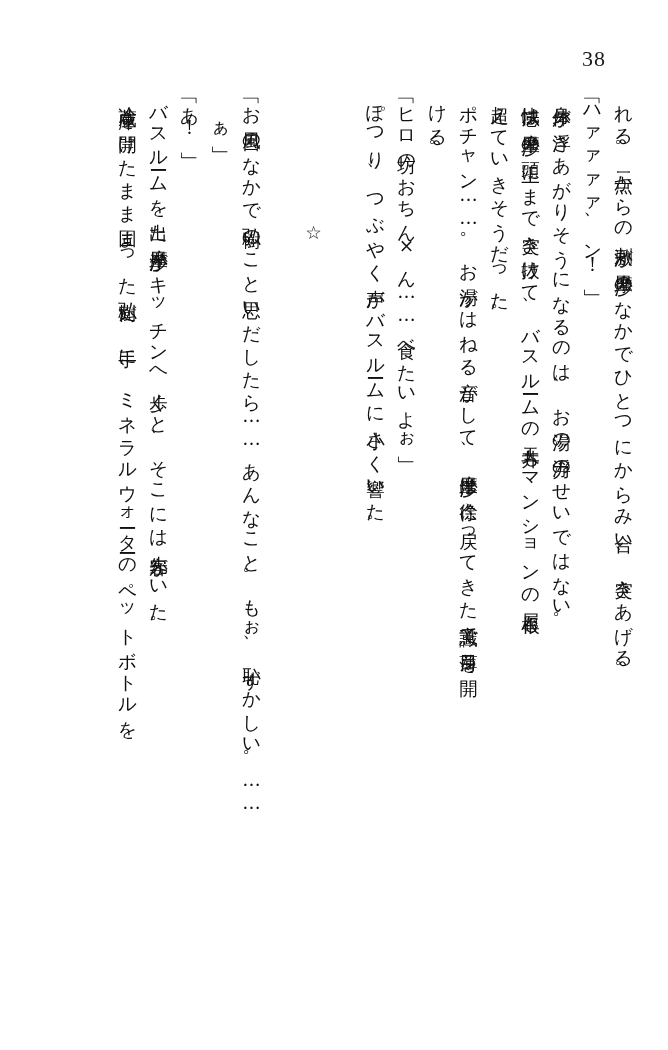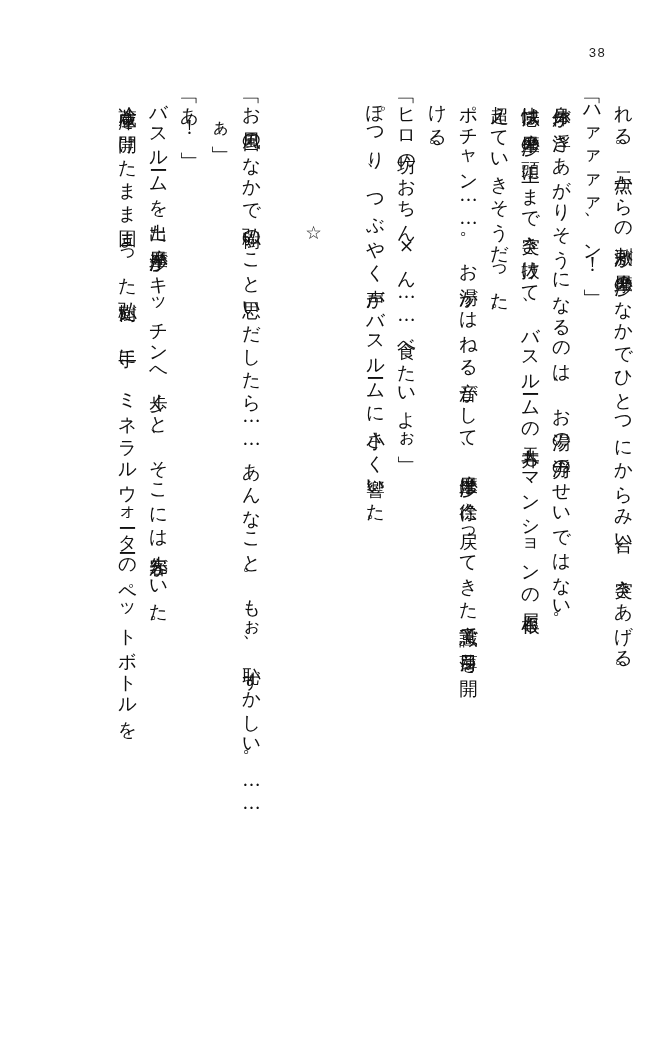--- a/index.html
+++ b/index.html
@@ -18,24 +18,24 @@
     position: relative;
     width: 668px;
     height: 1050px;
     background: #ffffff;
     box-sizing: border-box;
   }
   .page-number {
     position: absolute;
     top: 46px;
     right: 62px;
-    font-size: 13px;
+    font-size: 22px;
     letter-spacing: 1px;
     color: #1a1a1a;
-    font-family: Liberation Mono, monospace;
+    font-family: Liberation Serif, serif;
   }
   .text-body {
     position: absolute;
     top: 92px;
     left: 36px;
     right: 36px;
     height: 920px;
     display: flex;
     flex-direction: row-reverse;
     justify-content: flex-start;

